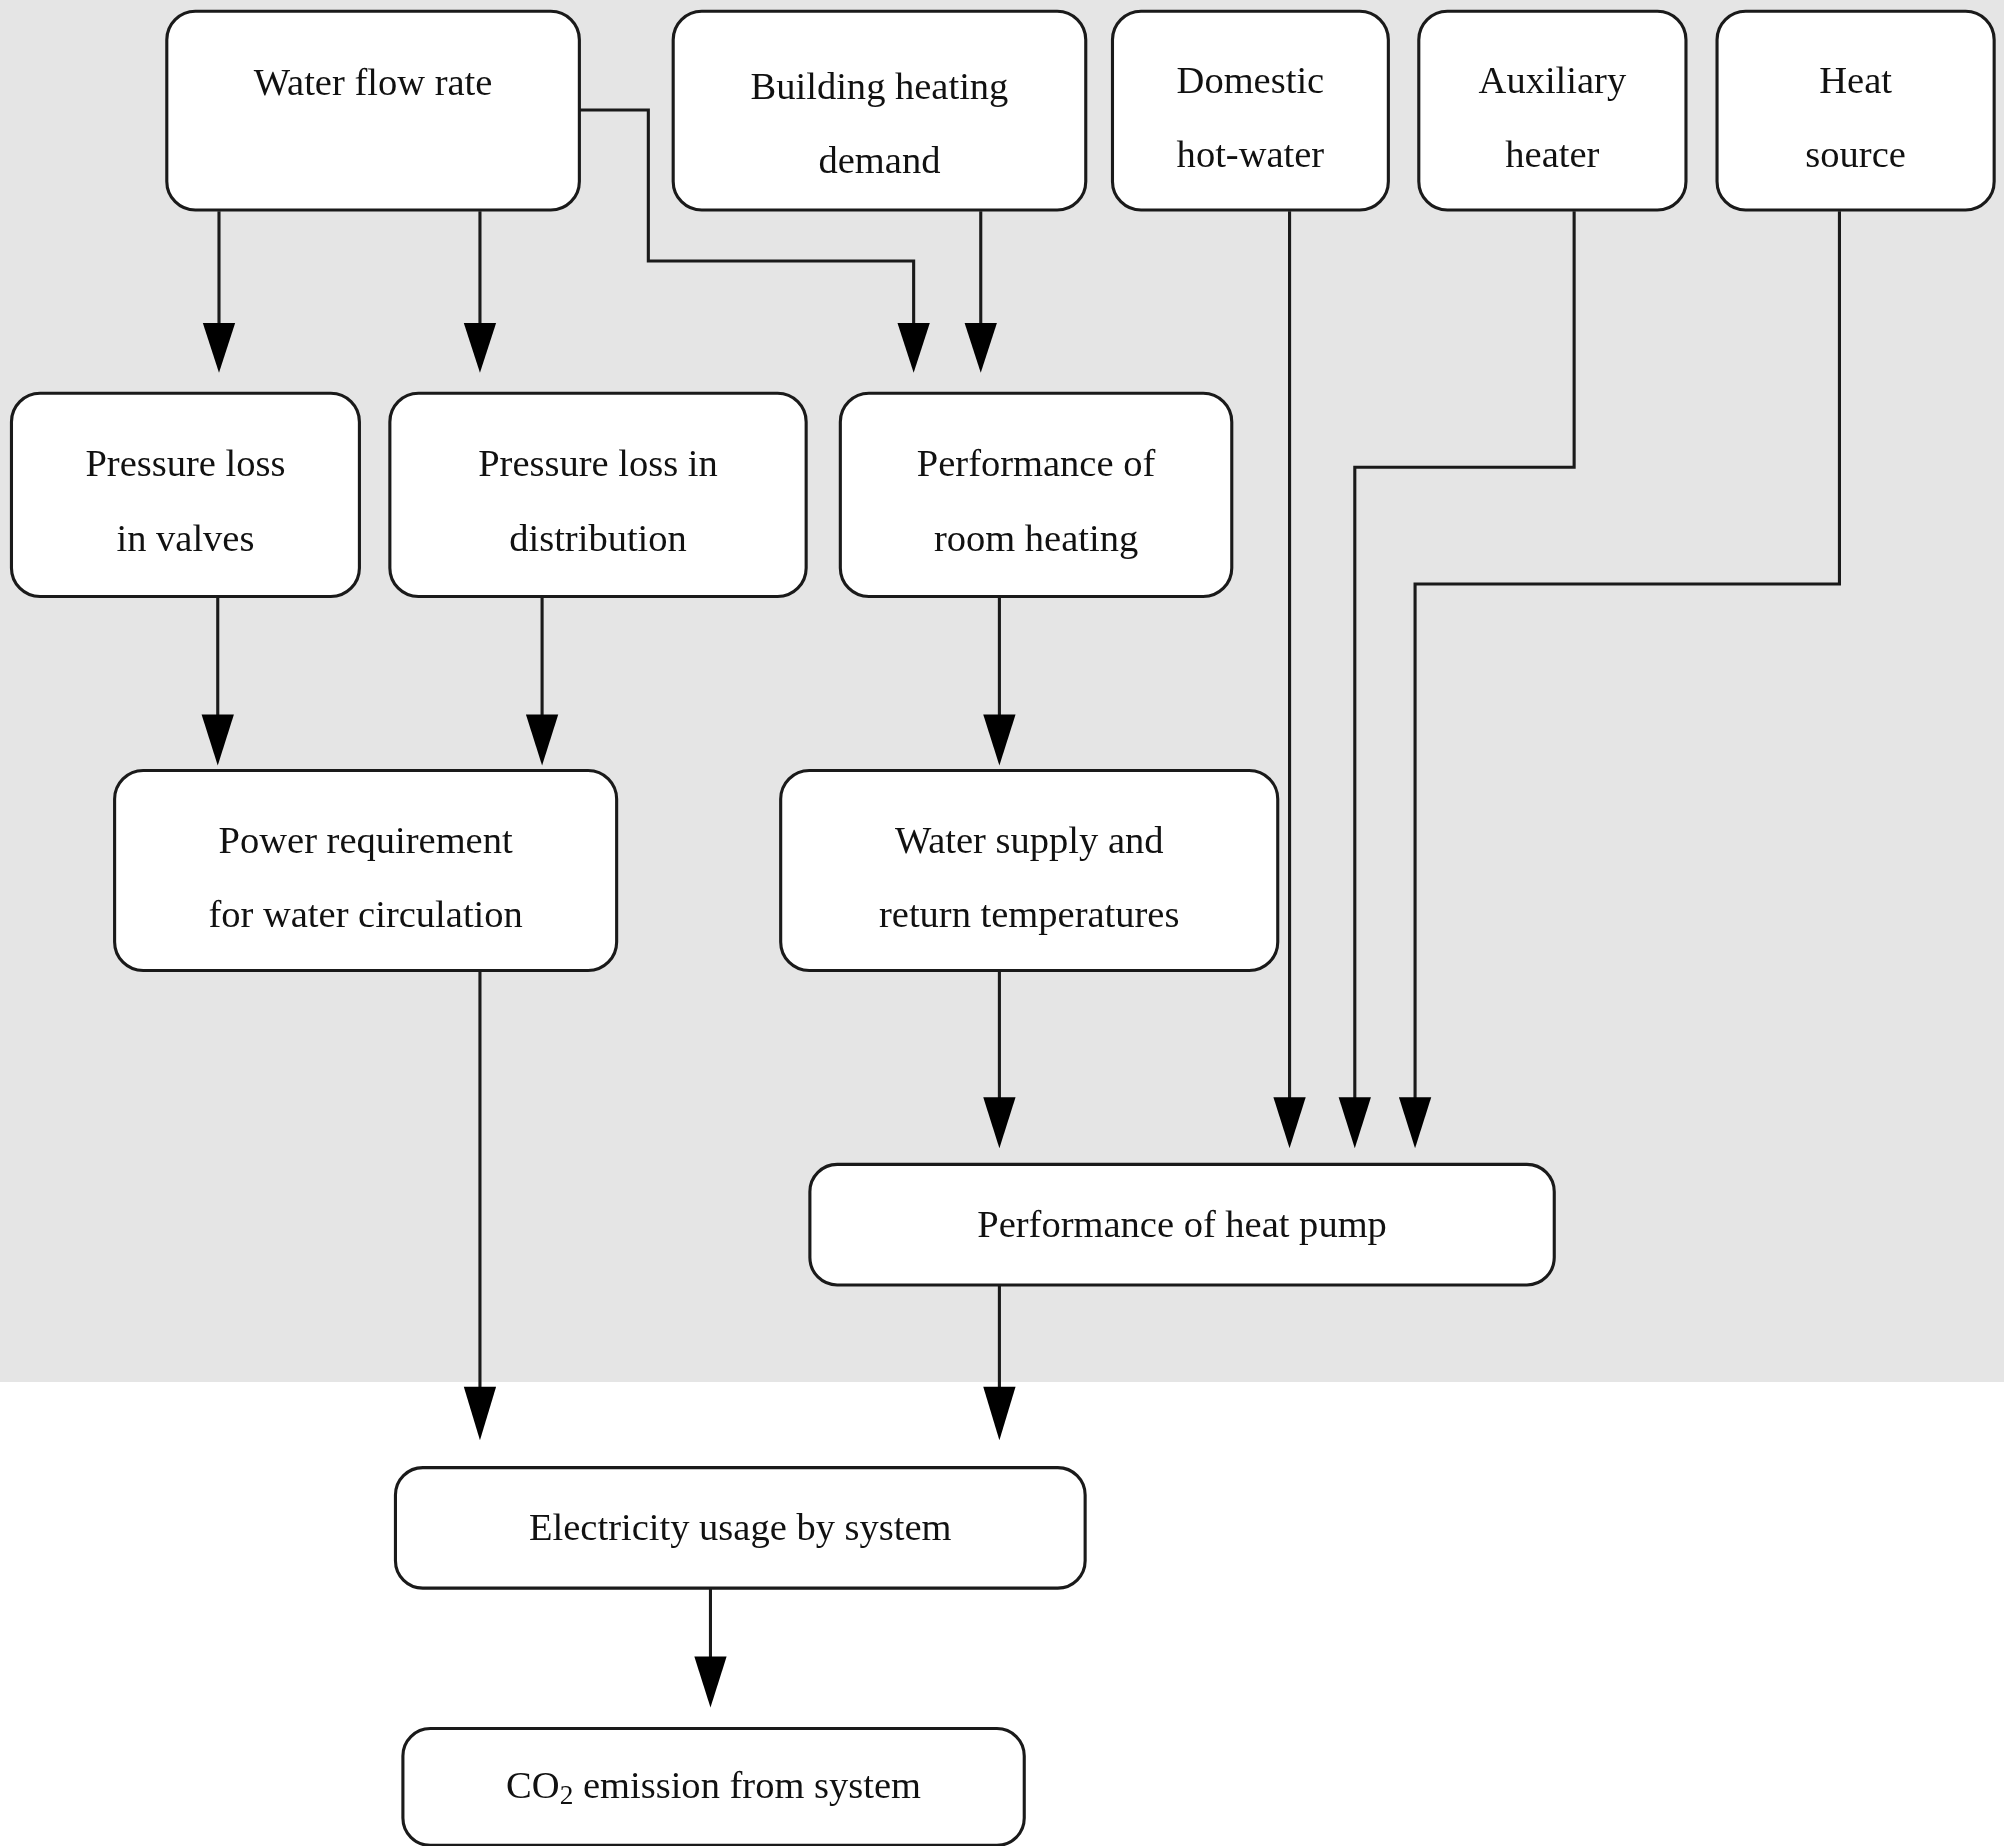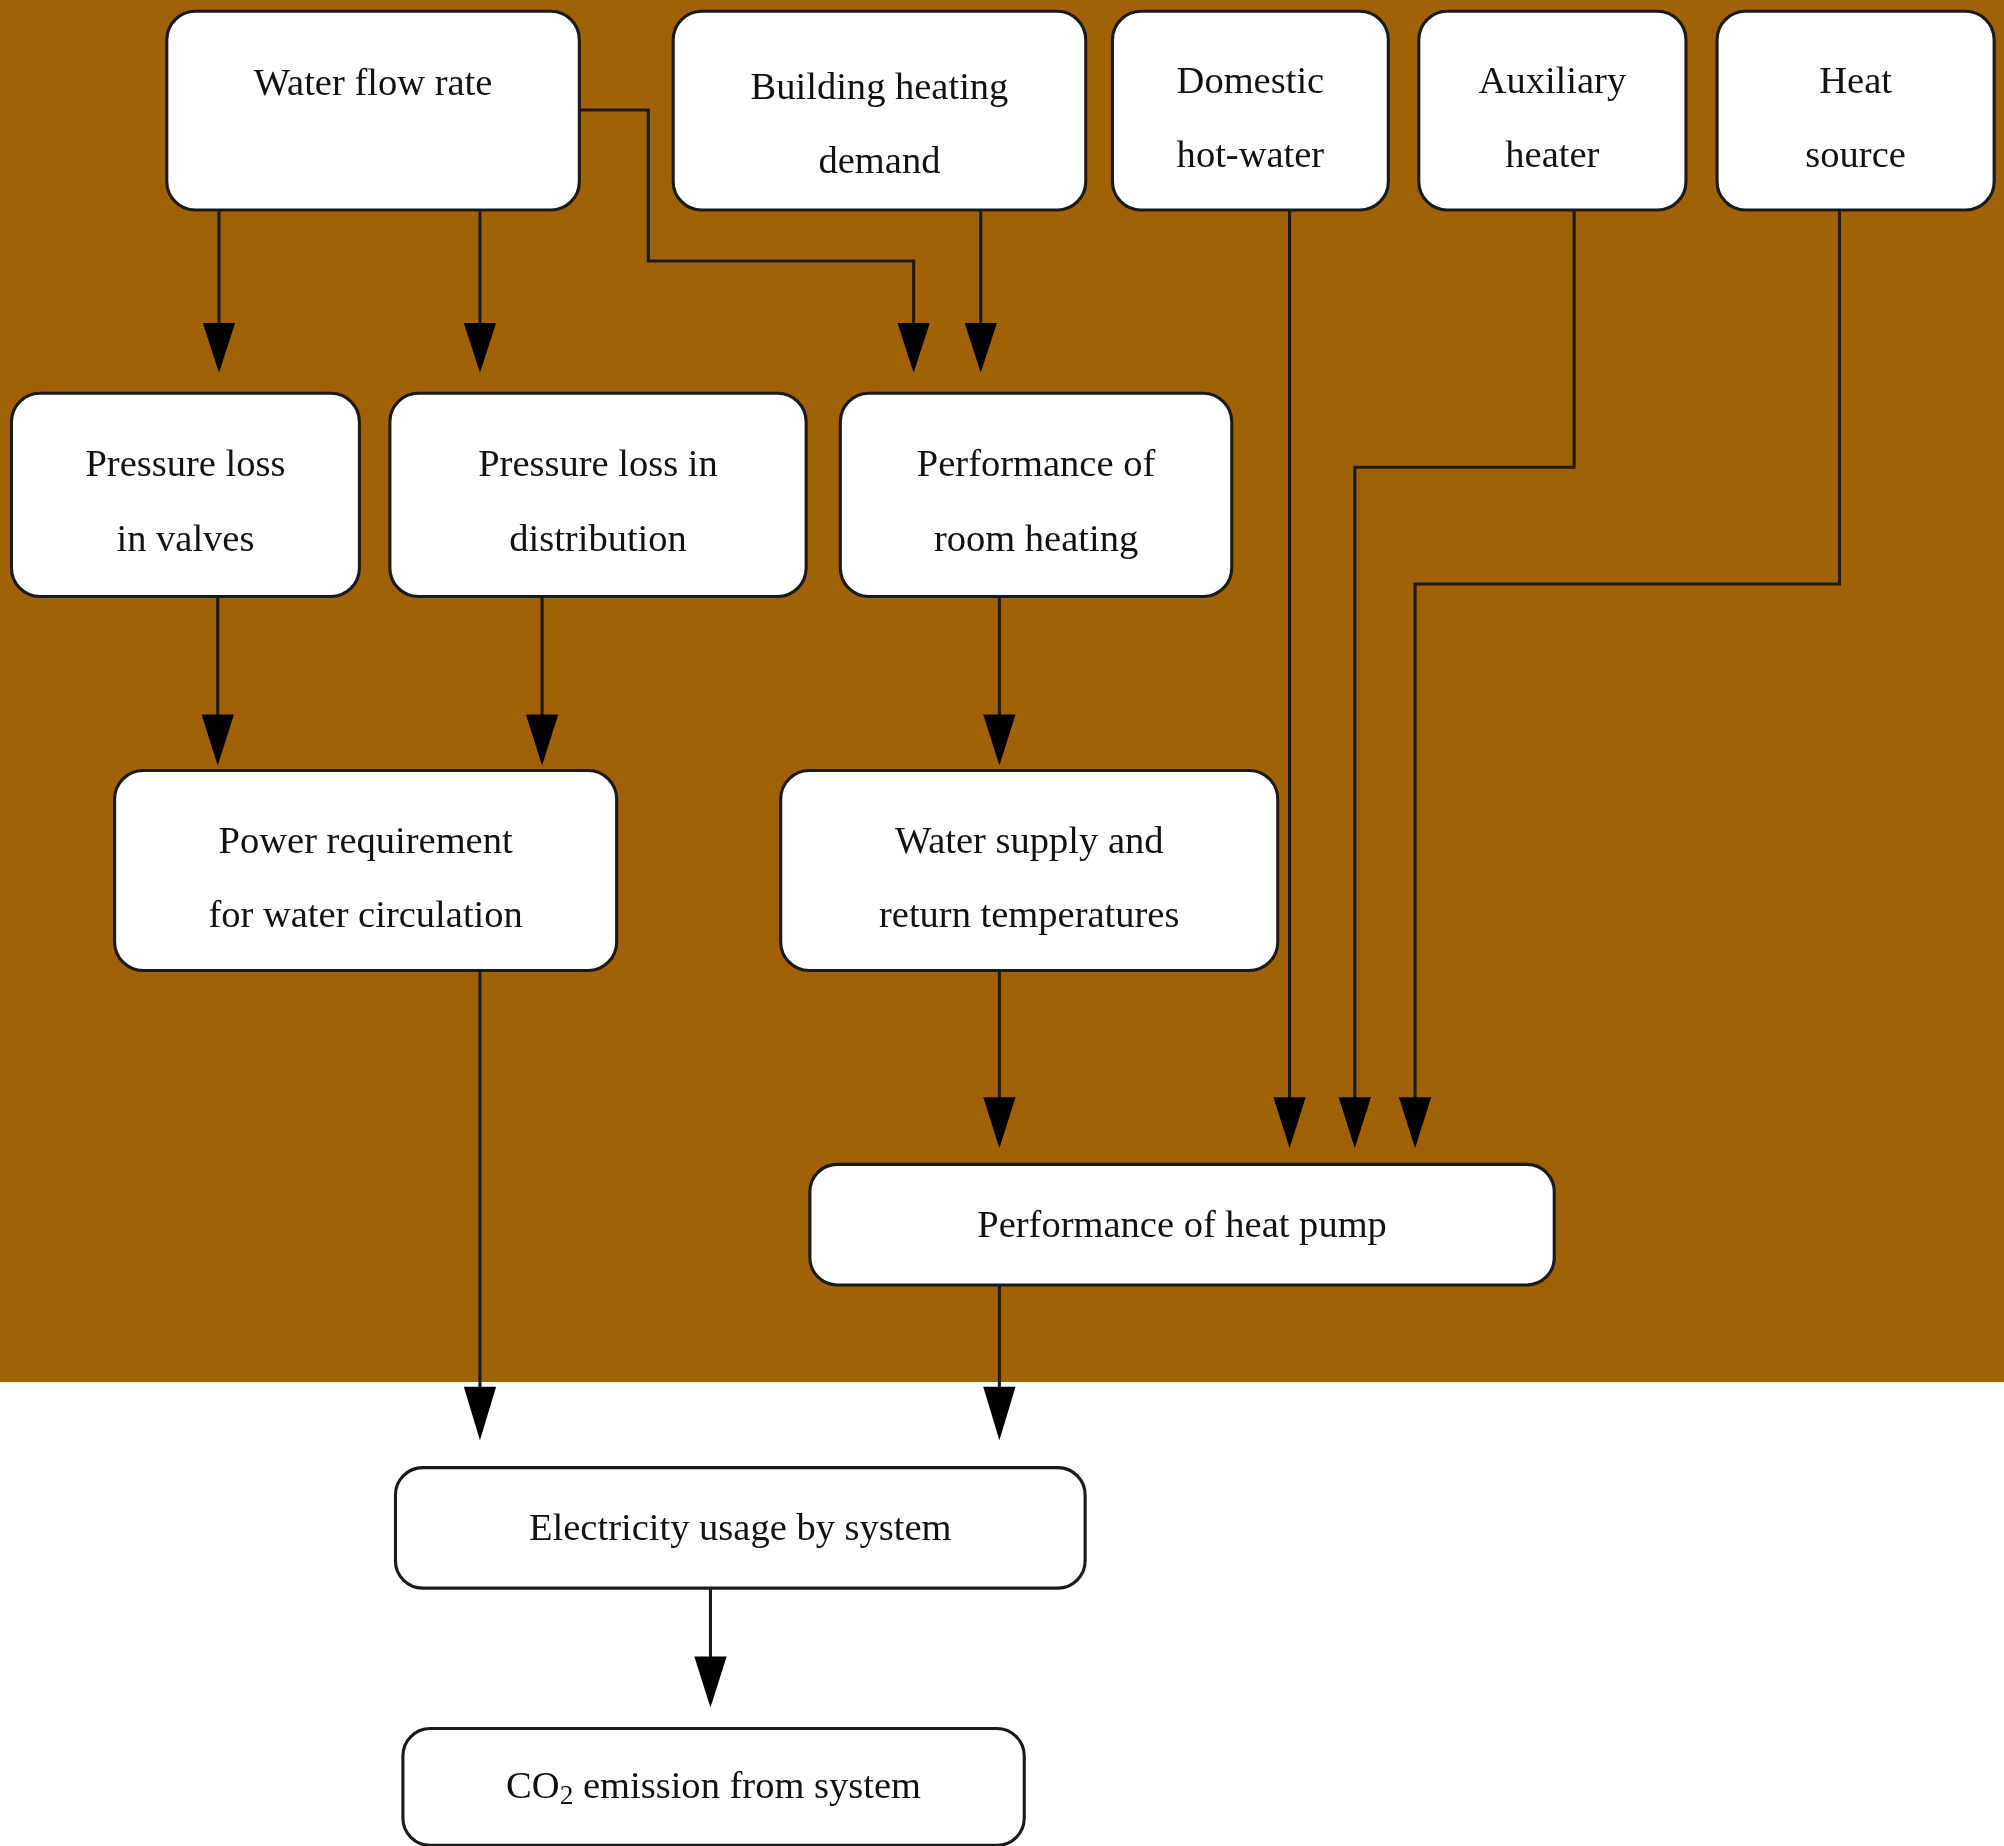--- a/index.html
+++ b/index.html
@@ -10,21 +10,21 @@
   body {
     width: 2005px;
     height: 1846px;
     font-family: "Liberation Serif", "DejaVu Serif", serif;
     overflow: hidden;
   }
   #diagram-root {
     position: relative;
     width: 2005px;
     height: 1382px;
-    background: #a16207;
+    background: #e5e5e5;
   }
   svg.flow-svg {
     position: absolute;
     top: 0;
     left: 0;
     width: 2005px;
     height: 1846px;
     display: block;
   }
   .node-rect {

